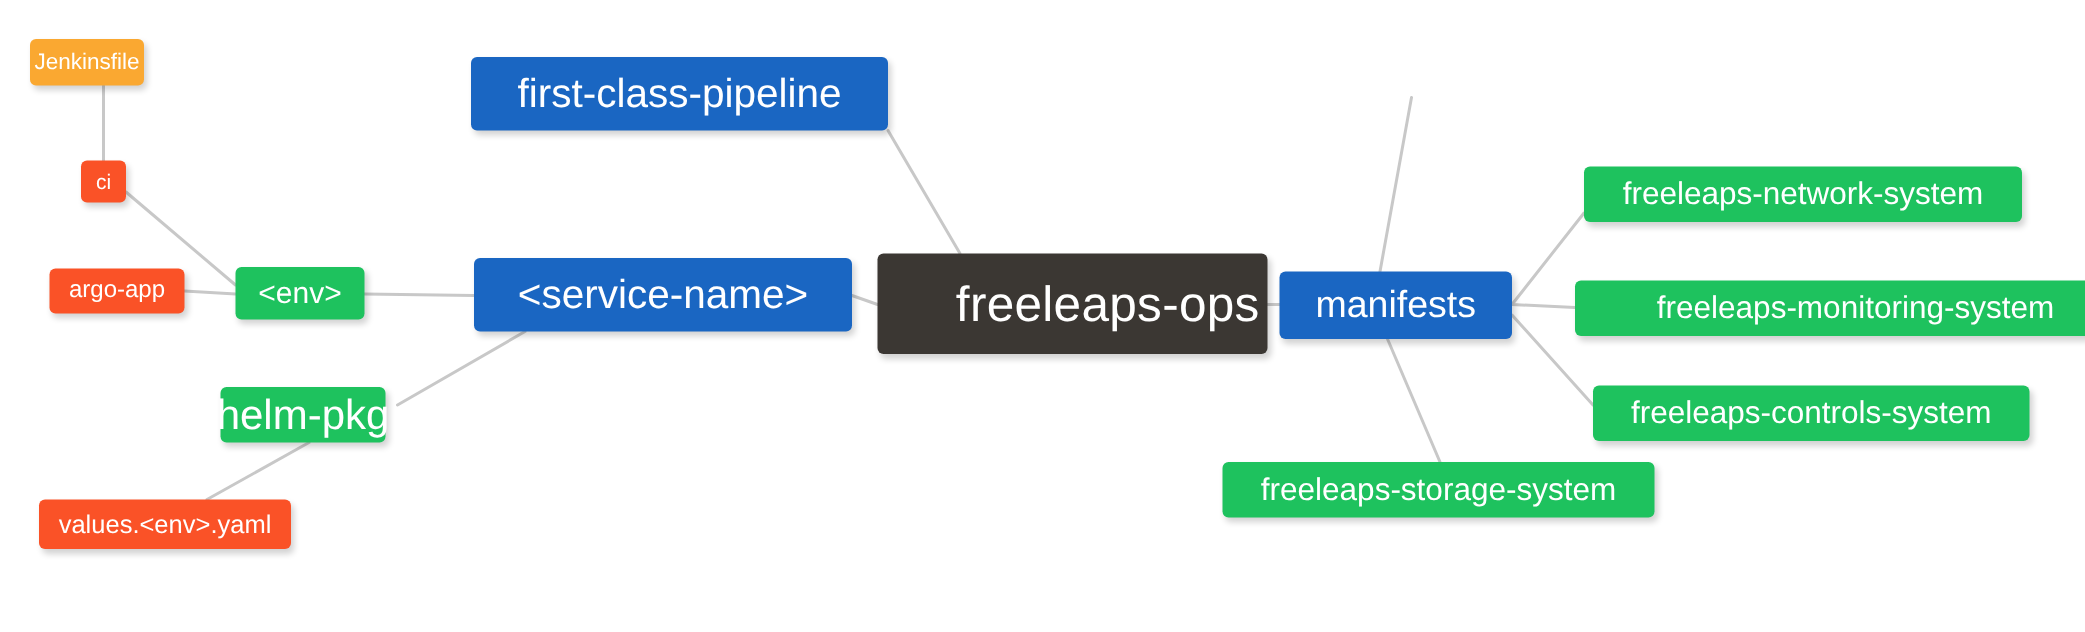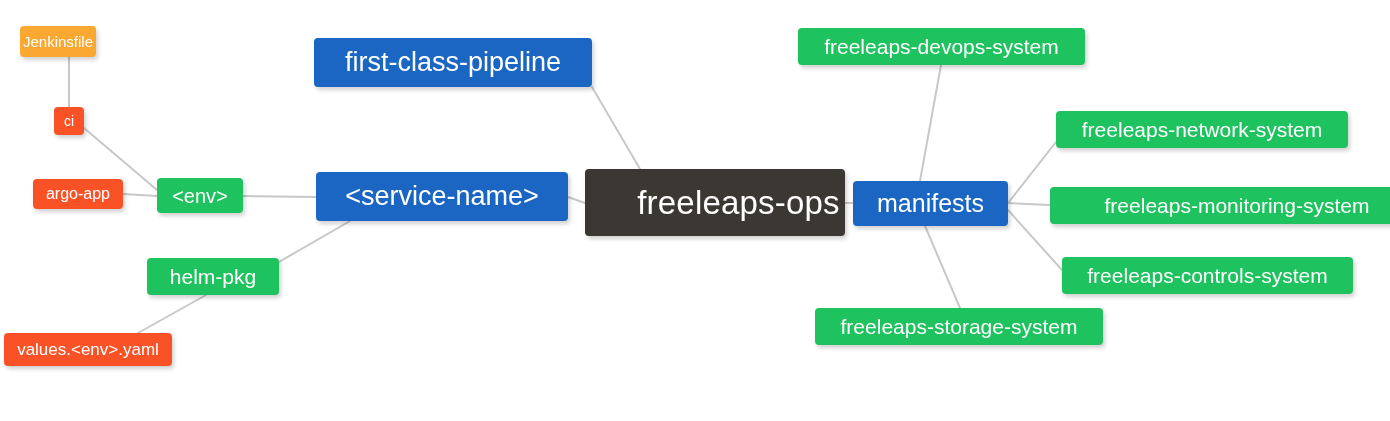--- a/index.html
+++ b/index.html
@@ -92,43 +92,40 @@
   </div>
 
   <div class="mm-node lvl-branch" style="left: 853px; top: 181px; width: 155px; height: 45px; background: rgb(26, 102, 194); font-size: 25px;">
     <span>manifests</span>
   </div>
 
   <div class="mm-node lvl-leaf-green" style="left: 157px; top: 178px; width: 86px; height: 35px; background: rgb(30, 194, 94); font-size: 20px;">
     <span>&lt;env&gt;</span>
   </div>
 
-  <div class="mm-node lvl-leaf-green" style="left: 147px; top: 258px; width: 132px; height: 37px; background: rgb(30, 194, 94); font-size: 21px;">
+  <div class="mm-node lvl-leaf-green" style="left: 147px; top: 258px; width: 110px; height: 37px; background: rgb(30, 194, 94); font-size: 28px;">
     <span>helm-pkg</span>
   </div>
 
   <div class="mm-node lvl-leaf-red" style="left: 54px; top: 107px; width: 30px; height: 28px; background: rgb(250, 82, 39); font-size: 14px;">
     <span>ci</span>
   </div>
 
   <div class="mm-node lvl-leaf-orange" style="left: 20px; top: 26px; width: 76px; height: 31px; background: rgb(250, 168, 49); font-size: 15px;">
     <span>Jenkinsfile</span>
   </div>
 
   <div class="mm-node lvl-leaf-red" style="left: 33px; top: 179px; width: 90px; height: 30px; background: rgb(250, 82, 39); font-size: 16px;">
     <span>argo-app</span>
   </div>
 
-  <div class="mm-node lvl-leaf-red" style="left: 4px; top: 333px; width: 168px; height: 33px; background: rgb(250, 82, 39); font-size: 17px;">
+  <div class="mm-node lvl-leaf-red" style="left: 26px; top: 333px; width: 168px; height: 33px; background: rgb(250, 82, 39); font-size: 17px;">
     <span>values.&lt;env&gt;.yaml</span>
   </div>
 
-  <div class="mm-node lvl-leaf-green" style="left: 798px; top: 28px; width: 287px; height: 37px; background: rgb(30, 194, 94); font-size: 21px;">
-    <span>freeleaps-devops-system</span>
-  </div>
 
   <div class="mm-node lvl-leaf-green" style="left: 1056px; top: 111px; width: 292px; height: 37px; background: rgb(30, 194, 94); font-size: 21px;">
     <span>freeleaps-network-system</span>
   </div>
 
   <div class="mm-node lvl-leaf-green" style="left: 1050px; top: 187px; width: 374px; height: 37px; background: rgb(30, 194, 94); font-size: 21px;">
     <span>freeleaps-monitoring-system</span>
   </div>
 
   <div class="mm-node lvl-leaf-green" style="left: 1062px; top: 257px; width: 291px; height: 37px; background: rgb(30, 194, 94); font-size: 21px;">

